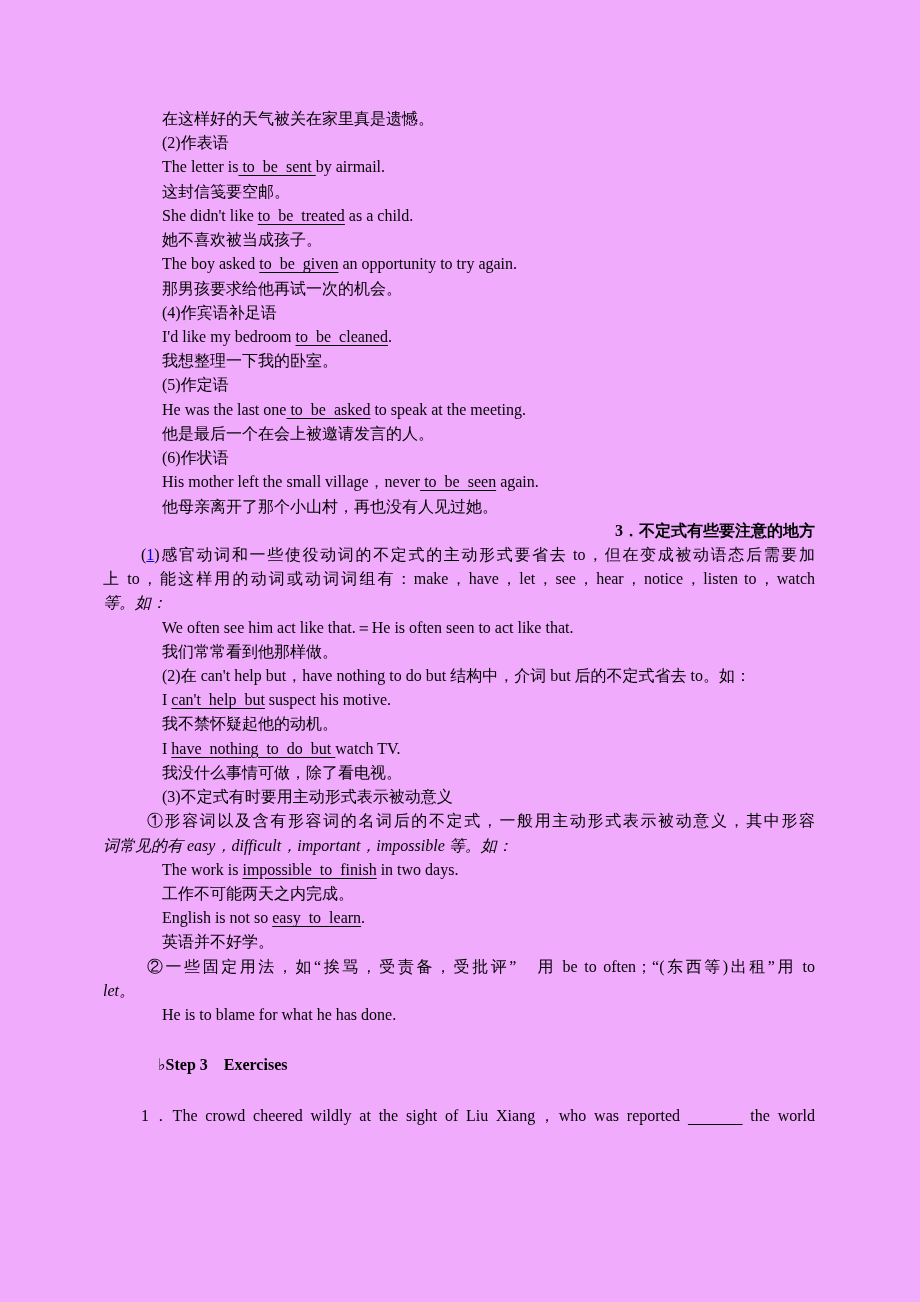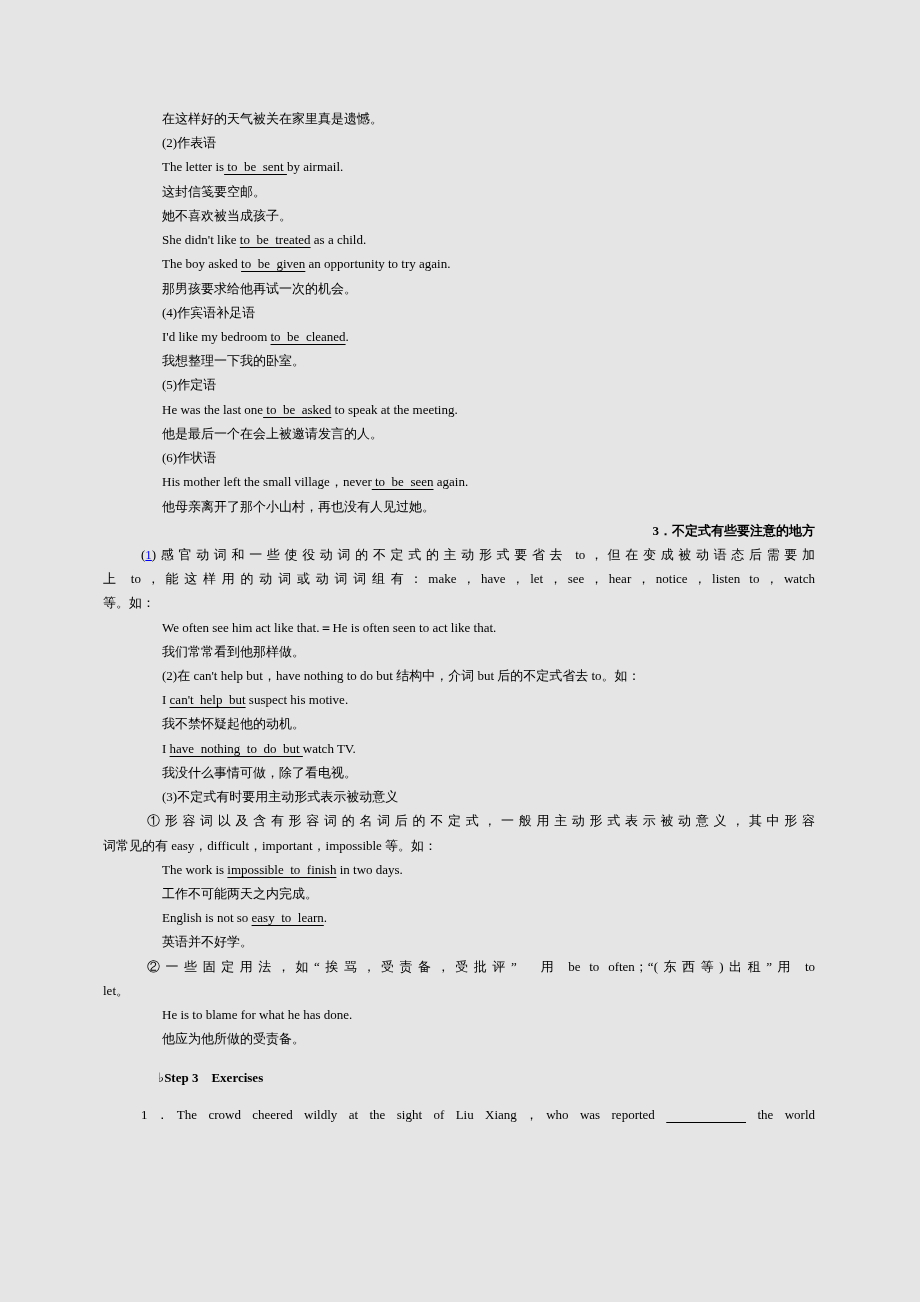--- a/index.html
+++ b/index.html
@@ -1,49 +1,49 @@
 <!DOCTYPE html>
 <html><head>
 <meta charset="utf-8">
 <style>
   html,body { margin:0; padding:0; background:#ffffff; }
   .page {
     position:relative;
     width:920px; height:1302px;
-    background:#e5e5e5;
+    background:#f0abfc;
     color:#000;
     font-family:"Liberation Serif","DejaVu Serif",serif;
-    font-size:13px;
+    font-size:16px;
     overflow:hidden;
   }
   .content {
     position:absolute;
     left:103px; top:107px;
     width:712px;
   }
   .line {
     line-height:24.22px;
     min-height:24.22px;
     white-space:pre-wrap;
   }
   
   .item  { padding-left:59px; }
   
-  .cont  { padding-left:0; }
+  .cont  { padding-left:0;font-style:italic; }
   
   .contj { white-space:normal; text-align:justify; text-align-last:justify; }
   
   .para  { text-indent:38px; white-space:normal; text-align:justify; text-align-last:justify; }
   .para2 { text-indent:44px; white-space:normal; text-align:justify; text-align-last:justify; }
   
   .heading { text-indent:38px; font-weight:bold;text-align:right; }
   
-  .stephead { padding-left:55px; font-weight:bold; margin-top:14px; }
+  .stephead { padding-left:55px; font-weight:bold; margin-top:26px; }
   
-  .exercise { text-indent:38px; white-space:normal; text-align:justify; text-align-last:justify; margin-top:13px; }
+  .exercise { text-indent:38px; white-space:normal; text-align:justify; text-align-last:justify; margin-top:26px; }
   .u {
     text-decoration:underline;
     text-underline-offset:3px;
   }
   .link {
     color:#0000ee;
     text-decoration:underline;
     cursor:pointer;
   }
   .blank {
@@ -54,22 +54,22 @@
 </style>
 </head>
 <body>
 
 <div class="page">
   <div class="content">
       <div class="line item"><span>在这样好的天气被关在家里真是遗憾。</span></div>
       <div class="line item"><span>(2)作表语</span></div>
       <div class="line item"><span>The letter is</span><span class="u"> to  be  sent </span><span>by airmail.</span></div>
       <div class="line item"><span>这封信笺要空邮。</span></div>
+      <div class="line item"><span>She didn't like </span><span class="u">to  be  treated</span><span> as a child.</span></div>
       <div class="line item"><span>她不喜欢被当成孩子。</span></div>
-      <div class="line item"><span>She didn't like </span><span class="u">to  be  treated</span><span> as a child.</span></div>
       <div class="line item"><span>The boy asked </span><span class="u">to  be  given</span><span> an opportunity to try again.</span></div>
       <div class="line item"><span>那男孩要求给他再试一次的机会。</span></div>
       <div class="line item"><span>(4)作宾语补足语</span></div>
       <div class="line item"><span>I'd like my bedroom </span><span class="u">to  be  cleaned</span><span>.</span></div>
       <div class="line item"><span>我想整理一下我的卧室。</span></div>
       <div class="line item"><span>(5)作定语</span></div>
       <div class="line item"><span>He was the last one</span><span class="u"> to  be  asked</span><span> to speak at the meeting.</span></div>
       <div class="line item"><span>他是最后一个在会上被邀请发言的人。</span></div>
       <div class="line item"><span>(6)作状语</span></div>
       <div class="line item"><span>His mother left the small village，never</span><span class="u"> to  be  seen</span><span> again.</span></div>
@@ -88,17 +88,16 @@
       <div class="line item"><span>(3)不定式有时要用主动形式表示被动意义</span></div>
       <div class="line para2"><span>①形容词以及含有形容词的名词后的不定式，一般用主动形式表示被动意义，其中形容</span></div>
       <div class="line cont"><span>词常见的有 easy，difficult，important，impossible 等。如：</span></div>
       <div class="line item"><span>The work is </span><span class="u">impossible  to  finish</span><span> in two days.</span></div>
       <div class="line item"><span>工作不可能两天之内完成。</span></div>
       <div class="line item"><span>English is not so </span><span class="u">easy  to  learn</span><span>.</span></div>
       <div class="line item"><span>英语并不好学。</span></div>
       <div class="line para2"><span>②一些固定用法，如“挨骂，受责备，受批评”　用 be to often；“(东西等)出租”用 to</span></div>
       <div class="line cont"><span>let。</span></div>
       <div class="line item"><span>He is to blame for what he has done.</span></div>
-      <div class="line item"><span>他应为他所做的受责备。</span></div>
       <div class="line stephead"><span class="flat">♭</span><span>Step 3　Exercises</span></div>
       <div class="line exercise"><span>1．The crowd cheered wildly at the sight of Liu Xiang，who was reported </span><span class="blank">&nbsp;&nbsp;&nbsp;&nbsp;&nbsp;&nbsp;&nbsp;</span><span> the world</span></div>
     </div>
 </div>
 
 </body></html>

